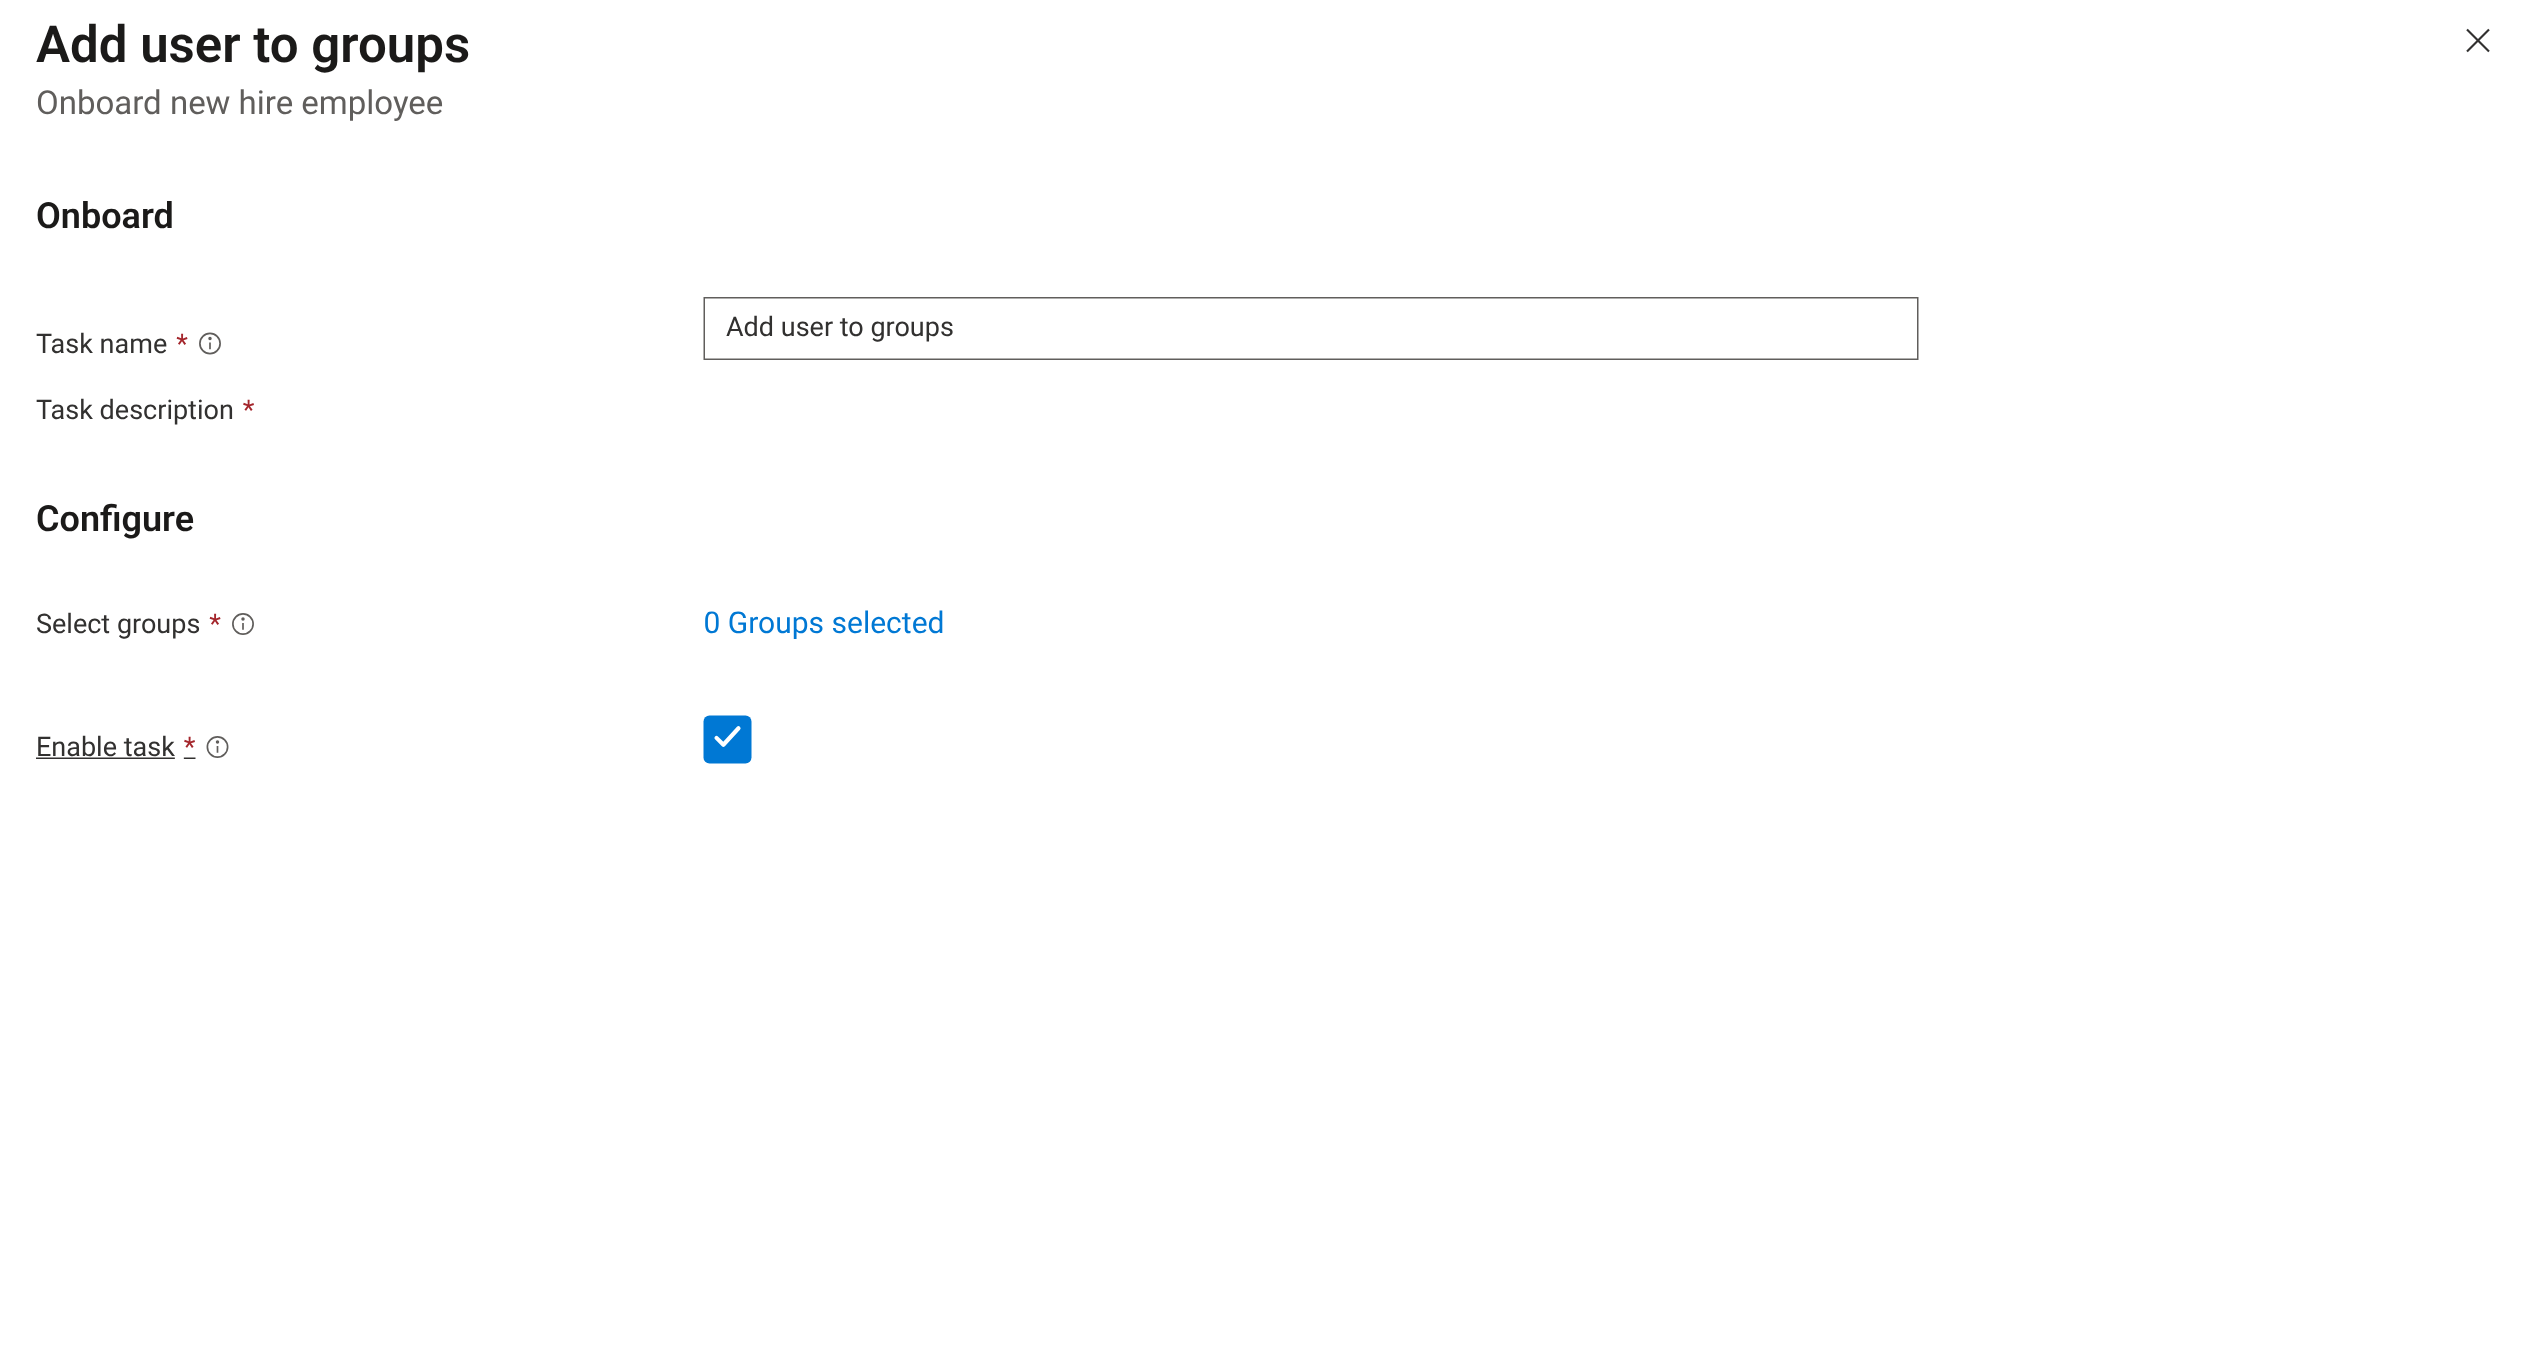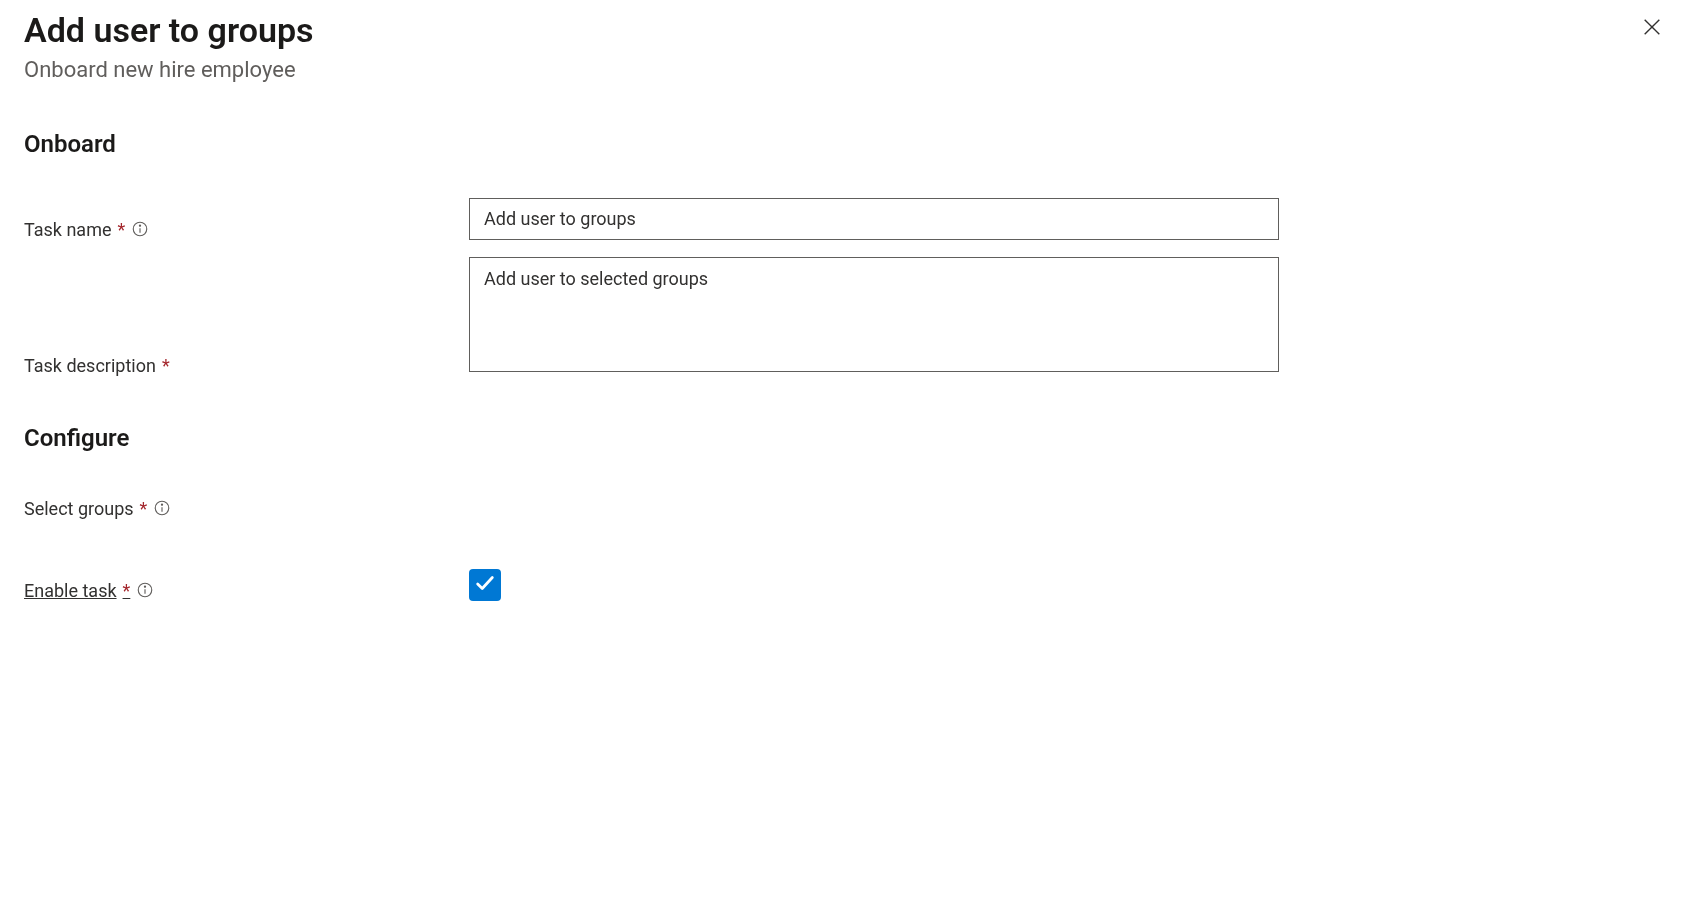--- a/index.html
+++ b/index.html
@@ -162,38 +162,38 @@
   <div class="form-control-cell">
     <input type="text" class="text-input" value="Add user to groups" style="">
   </div>
 </div>
 
 <div class="form-row">
   <div class="form-label-cell">
     <span>Task description</span>
     <span class="required-star">*</span>
   </div>
-  <div class="form-control-cell">
-    <textarea class="textarea-input" style="">Add user to selected groups</textarea>
-  </div>
 </div>
 
 <h2 class="section-heading">Configure</h2>
 
 <div class="form-row">
   <div class="form-label-cell">
     <span>Select groups</span>
     <span class="required-star">*</span>
     <span class="info-icon">
       <svg viewBox="0 0 24 24" fill="none" stroke="currentColor" stroke-width="1.5">
         <circle cx="12" cy="12" r="9"></circle>
         <line x1="12" y1="11" x2="12" y2="17"></line>
         <circle cx="12" cy="7.5" r="0.8" fill="currentColor"></circle>
       </svg>
     </span>
+  </div>
+  <div class="form-control-cell">
+    <a class="link-text">0 Groups selected</a>
   </div>
 </div>
 
 <div class="form-row" style="margin-top:50px;text-decoration:underline;">
   <div class="form-label-cell">
     <span>Enable task</span>
     <span class="required-star">*</span>
     <span class="info-icon">
       <svg viewBox="0 0 24 24" fill="none" stroke="currentColor" stroke-width="1.5">
         <circle cx="12" cy="12" r="9"></circle>

